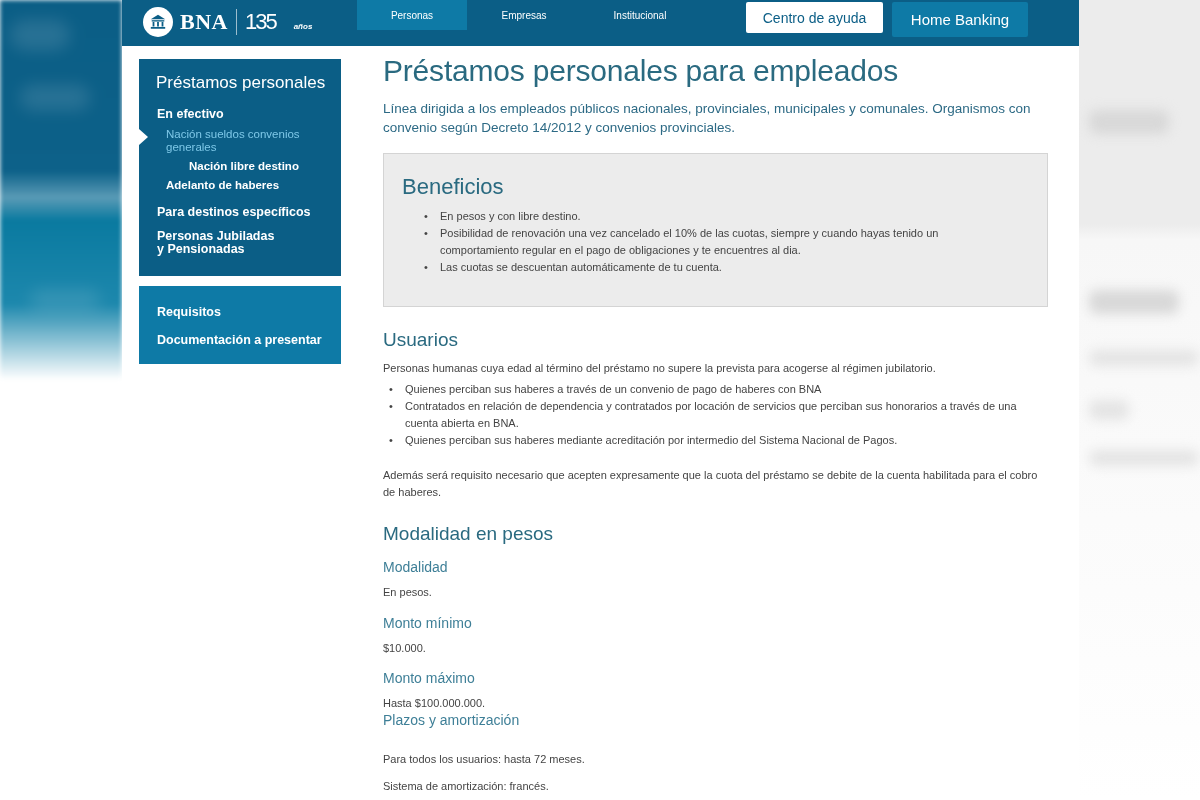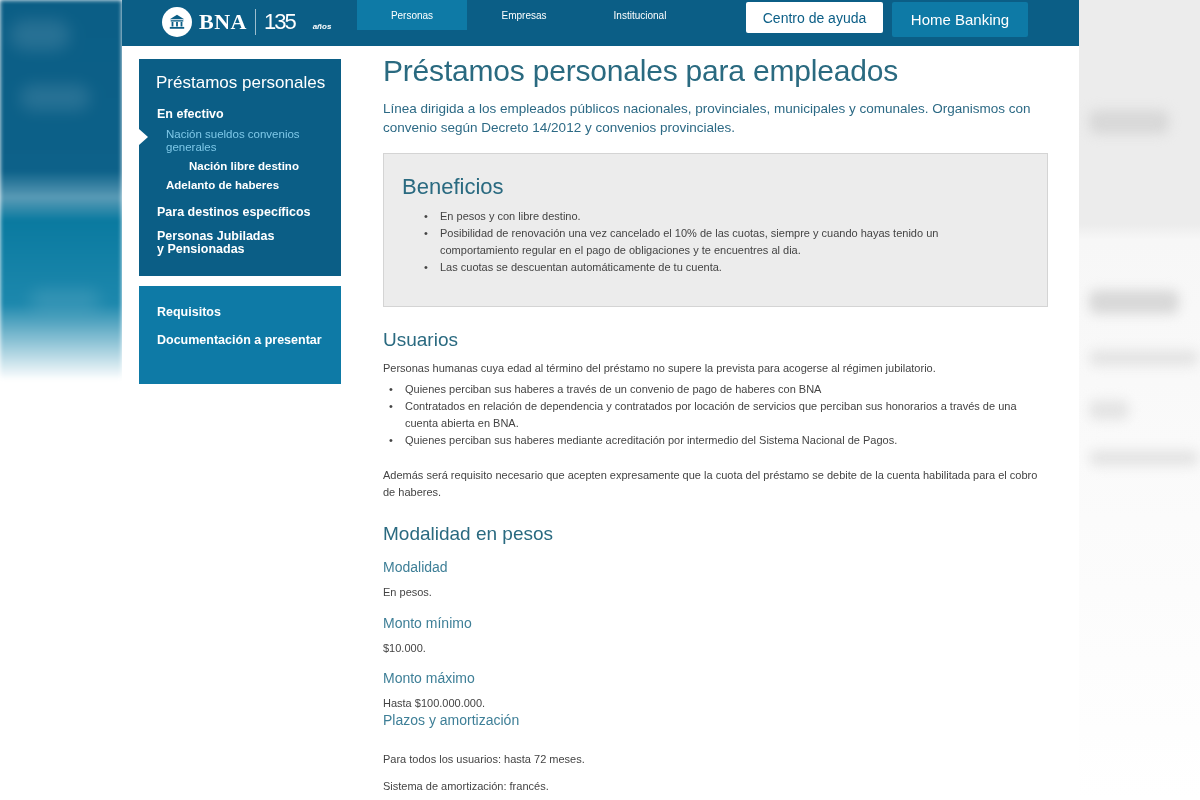--- a/index.html
+++ b/index.html
@@ -20,21 +20,21 @@
       position: absolute; left: 1079px; top: 0; width: 121px; height: 800px;
       background: linear-gradient(180deg, #ececec 0%, #ececec 28%, #f7f7f7 30%, #ffffff 100%);
     }
     .bg-right .g { position:absolute; background:#d8d8d8; filter: blur(6px); border-radius: 8px; }
 
     
     .header {
       position: absolute; left: 122px; top: 0; width: 957px; height: 46px;
       background: #0b5e86;
     }
-    .logo { position: absolute; left: 40px; top: 6px; height: 32px; display: flex; align-items: center; }
+    .logo { position: absolute; left: 21px; top: 6px; height: 32px; display: flex; align-items: center; }
     .logo-circle {
       width: 30px; height: 30px; border-radius: 50%; background: #fff;
       display: flex; align-items: center; justify-content: center;
     }
     .logo-circle svg { width: 18px; height: 18px; }
     .logo-text { color: #fff; font-family: "Liberation Serif", "DejaVu Serif", serif; font-size: 22px; font-weight: 700; margin-left: 7px; letter-spacing: 0.5px; }
     .logo-sep { width: 1px; height: 26px; background: rgba(255,255,255,0.6); margin: 0 8px; }
     .logo-anniv { color: #fff; font-size: 22px; font-weight: 300; letter-spacing: -2px; }
     .logo-anos { color: #fff; font-size: 8px; font-style: italic; font-weight: 700; margin-left: 18px; margin-top: 8px; }
 
@@ -71,21 +71,21 @@
     .side-section { color: #fff; font-size: 12.5px; font-weight: 700; padding-left: 18px; display: block; cursor: pointer; }
     .side-sub { color: #fff; font-size: 11.5px; font-weight: 700; padding-left: 27px; display: block; cursor: pointer; line-height: 13px; }
     .side-sub.current { color: #7ec8e8; font-weight: 400; }
     .side-arrow {
       position: absolute; left: 0; top: 70px; width: 0; height: 0;
       border-top: 8px solid transparent; border-bottom: 8px solid transparent;
       border-left: 9px solid #fff;
     }
 
     .side-secondary {
-      position: absolute; left: 17px; top: 240px; width: 202px; height: 98px;
+      position: absolute; left: 17px; top: 240px; width: 202px; height: 78px;
       background: #0e7aa6; padding-top: 19px;
     }
     .side-secondary .side-section { margin-bottom: 14px; }
 
     
     .main { position: absolute; left: 261px; top: 0; width: 665px; }
     .page-title { position: absolute; top: 8px; left: 0; font-size: 30px; font-weight: 300; color: #2a6a80; white-space: nowrap; letter-spacing: -0.2px; }
     .intro { position: absolute; top: 53px; left: 0; width: 665px; font-size: 13.5px; color: #2d6a85; line-height: 19px; }
 
     .benefits {

